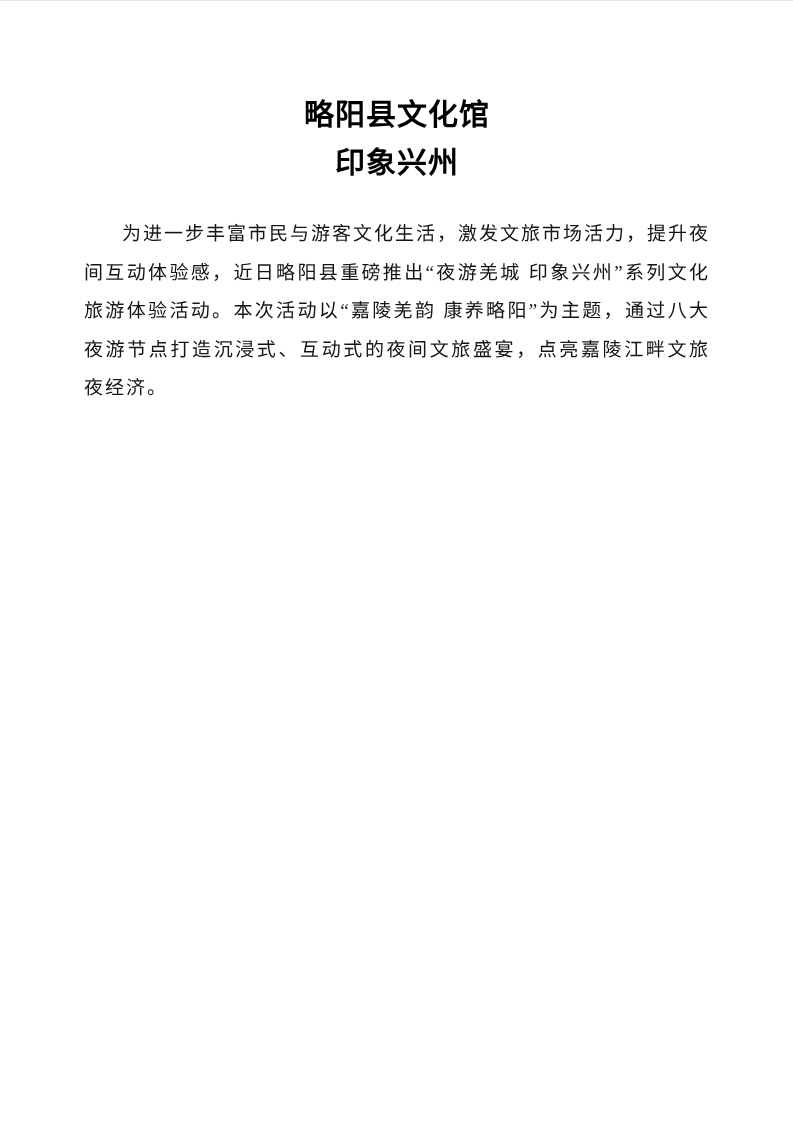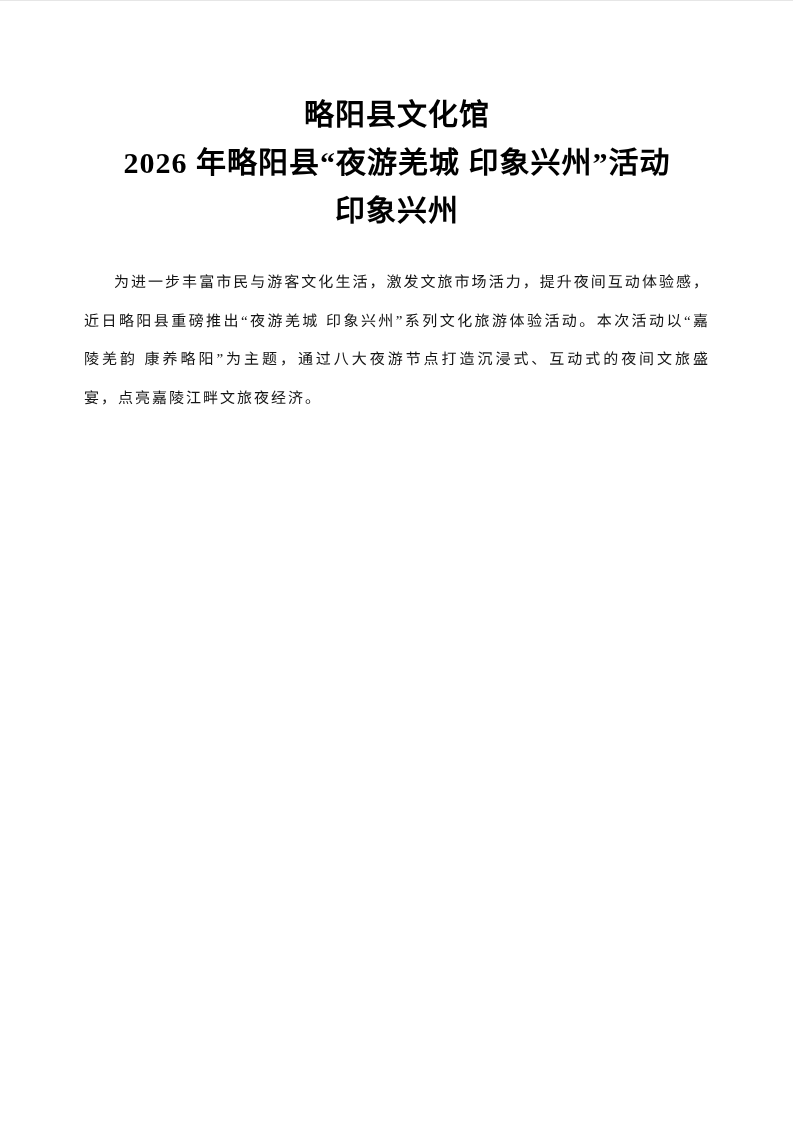--- a/index.html
+++ b/index.html
@@ -29,38 +29,37 @@
     letter-spacing: 1px;
   }
   .doc-title .title-line {
     white-space: nowrap;
   }
   .doc-body {
     margin-top: 28px;
   }
   .doc-body p {
     margin: 0;
-    font-size: 15px;
+    font-size: 19px;
     line-height: 38.5px;
     letter-spacing: 2px;
     text-align: justify;
     text-justify: inter-character;
     text-indent: 2em;
     color: #141414;
     word-break: break-all;
   }
 </style>
 </head>
 <body>
 
 <div class="page">
 
   <div class="doc-title">
     <div class="title-line">略阳县文化馆</div>
-    <div class="title-line">2026 年略阳县“夜游羌城 印象兴州”活动</div>
     <div class="title-line">印象兴州</div>
   </div>
 
   <div class="doc-body">
     <p>为进一步丰富市民与游客文化生活，激发文旅市场活力，提升夜间互动体验感，近日略阳县重磅推出“夜游羌城 印象兴州”系列文化旅游体验活动。本次活动以“嘉陵羌韵 康养略阳”为主题，通过八大夜游节点打造沉浸式、互动式的夜间文旅盛宴，点亮嘉陵江畔文旅夜经济。</p>
   </div>
 
 </div>
 
 </body></html>

